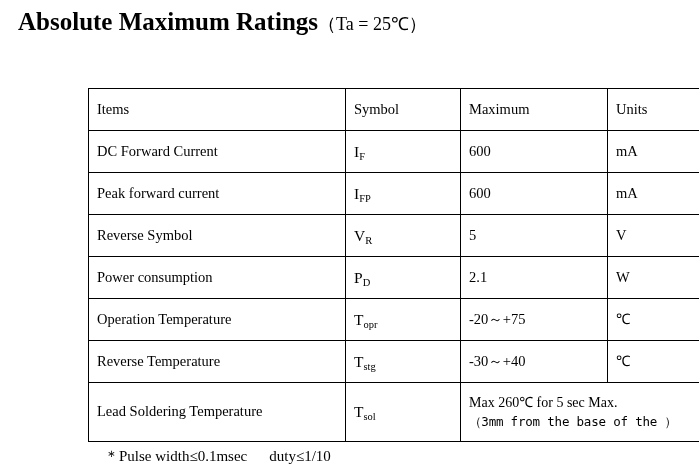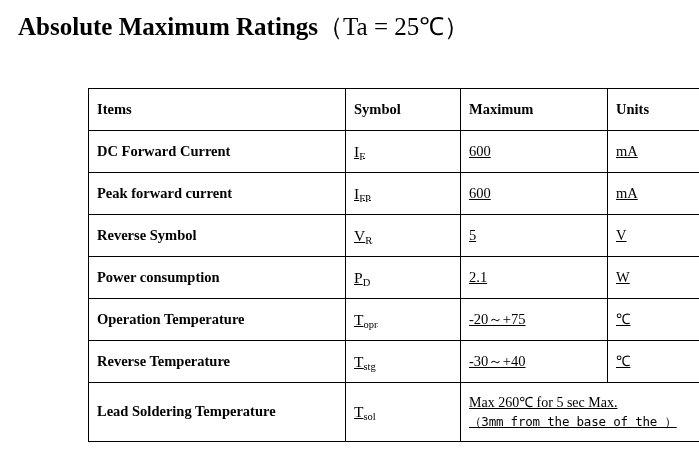--- a/index.html
+++ b/index.html
@@ -24,21 +24,21 @@
     left: 18px;
     top: 8px;
     font-family: "Liberation Serif", serif;
     font-weight: bold;
     font-size: 25px;
     letter-spacing: 0px;
     white-space: nowrap;
   }
   .doc-title .paren {
     font-weight: normal;
-    font-size: 25px;
+    font-size: 18px;
   }
   table.ratings {
     position: absolute;
     left: 88px;
     top: 88px;
     width: 582px;
     border-collapse: collapse;
     table-layout: fixed;
   }
   table.ratings td {
@@ -48,30 +48,29 @@
     font-size: 14.5px;
     height: 41px;
     line-height: 1.1;
   }
   td.c-item { width: 240px; }
   td.c-symbol { width: 98px; }
   td.c-max { width: 130px; }
   td.c-units { width: 112px; }
 
   thead td {
-    font-weight: bold;
+    font-weight: normal;
   }
   tbody td.c-item {
-    font-weight: bold;
+    font-weight: normal;
   }
   tbody td.c-symbol,
   tbody td.c-max,
   tbody td.c-units {
     font-weight: normal;
-    text-decoration: underline;
   }
   .sym {
     font-size: 15.5px;
     white-space: nowrap;
   }
   .sym sub {
     font-size: 10.5px;
     vertical-align: baseline;
     position: relative;
     top: 3px;
@@ -188,14 +187,17 @@
           <span class="multiline">
             <span class="l1">Max 260℃ for 5 sec Max.</span>
             <span class="l2">（3mm from the base of the ）</span>
           </span>
         </td>
       </tr>
 
     </tbody>
   </table>
 
+  <div class="footnote">
+    <span class="ast">＊</span><span>Pulse width≤0.1msec</span><span class="gap"></span><span>duty≤1/10</span>
+  </div>
 
 </div>
 
 </body></html>

